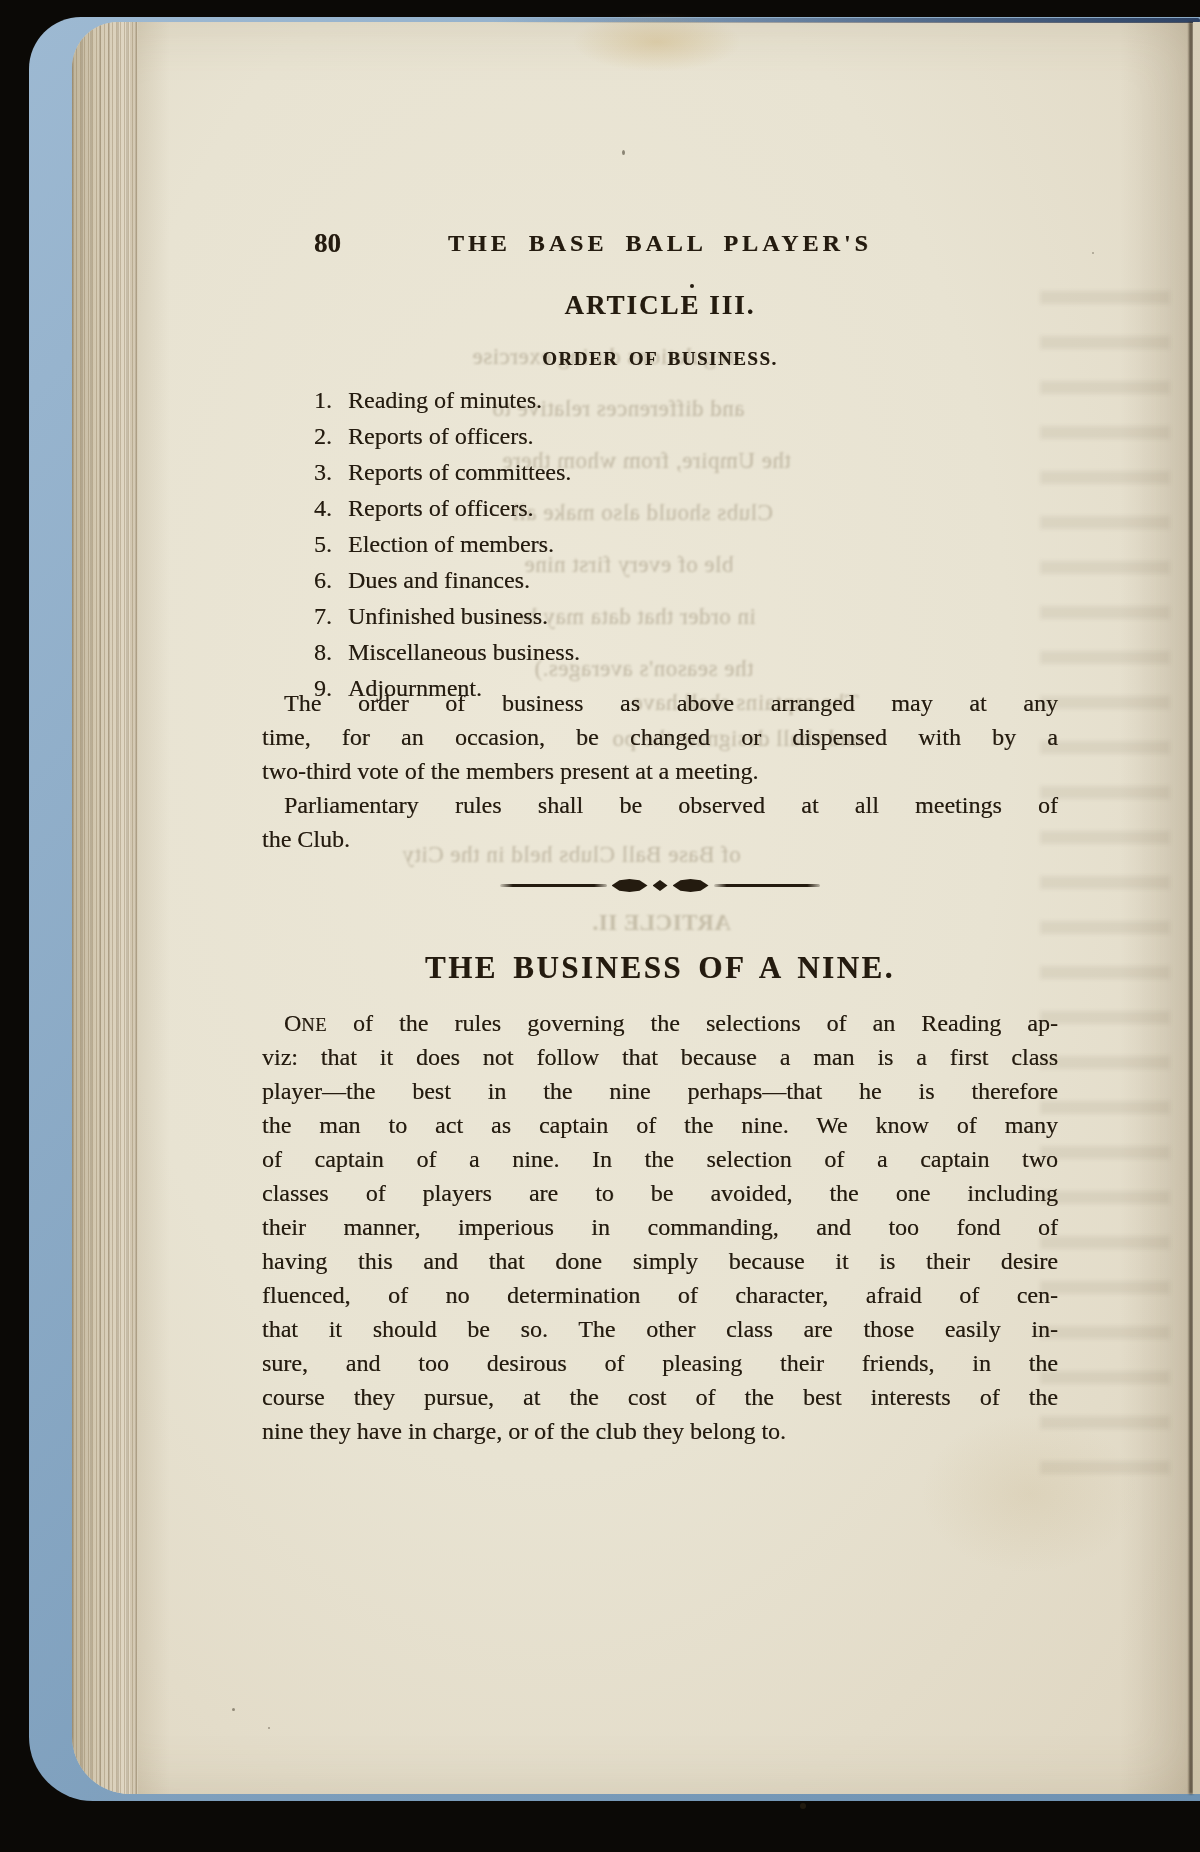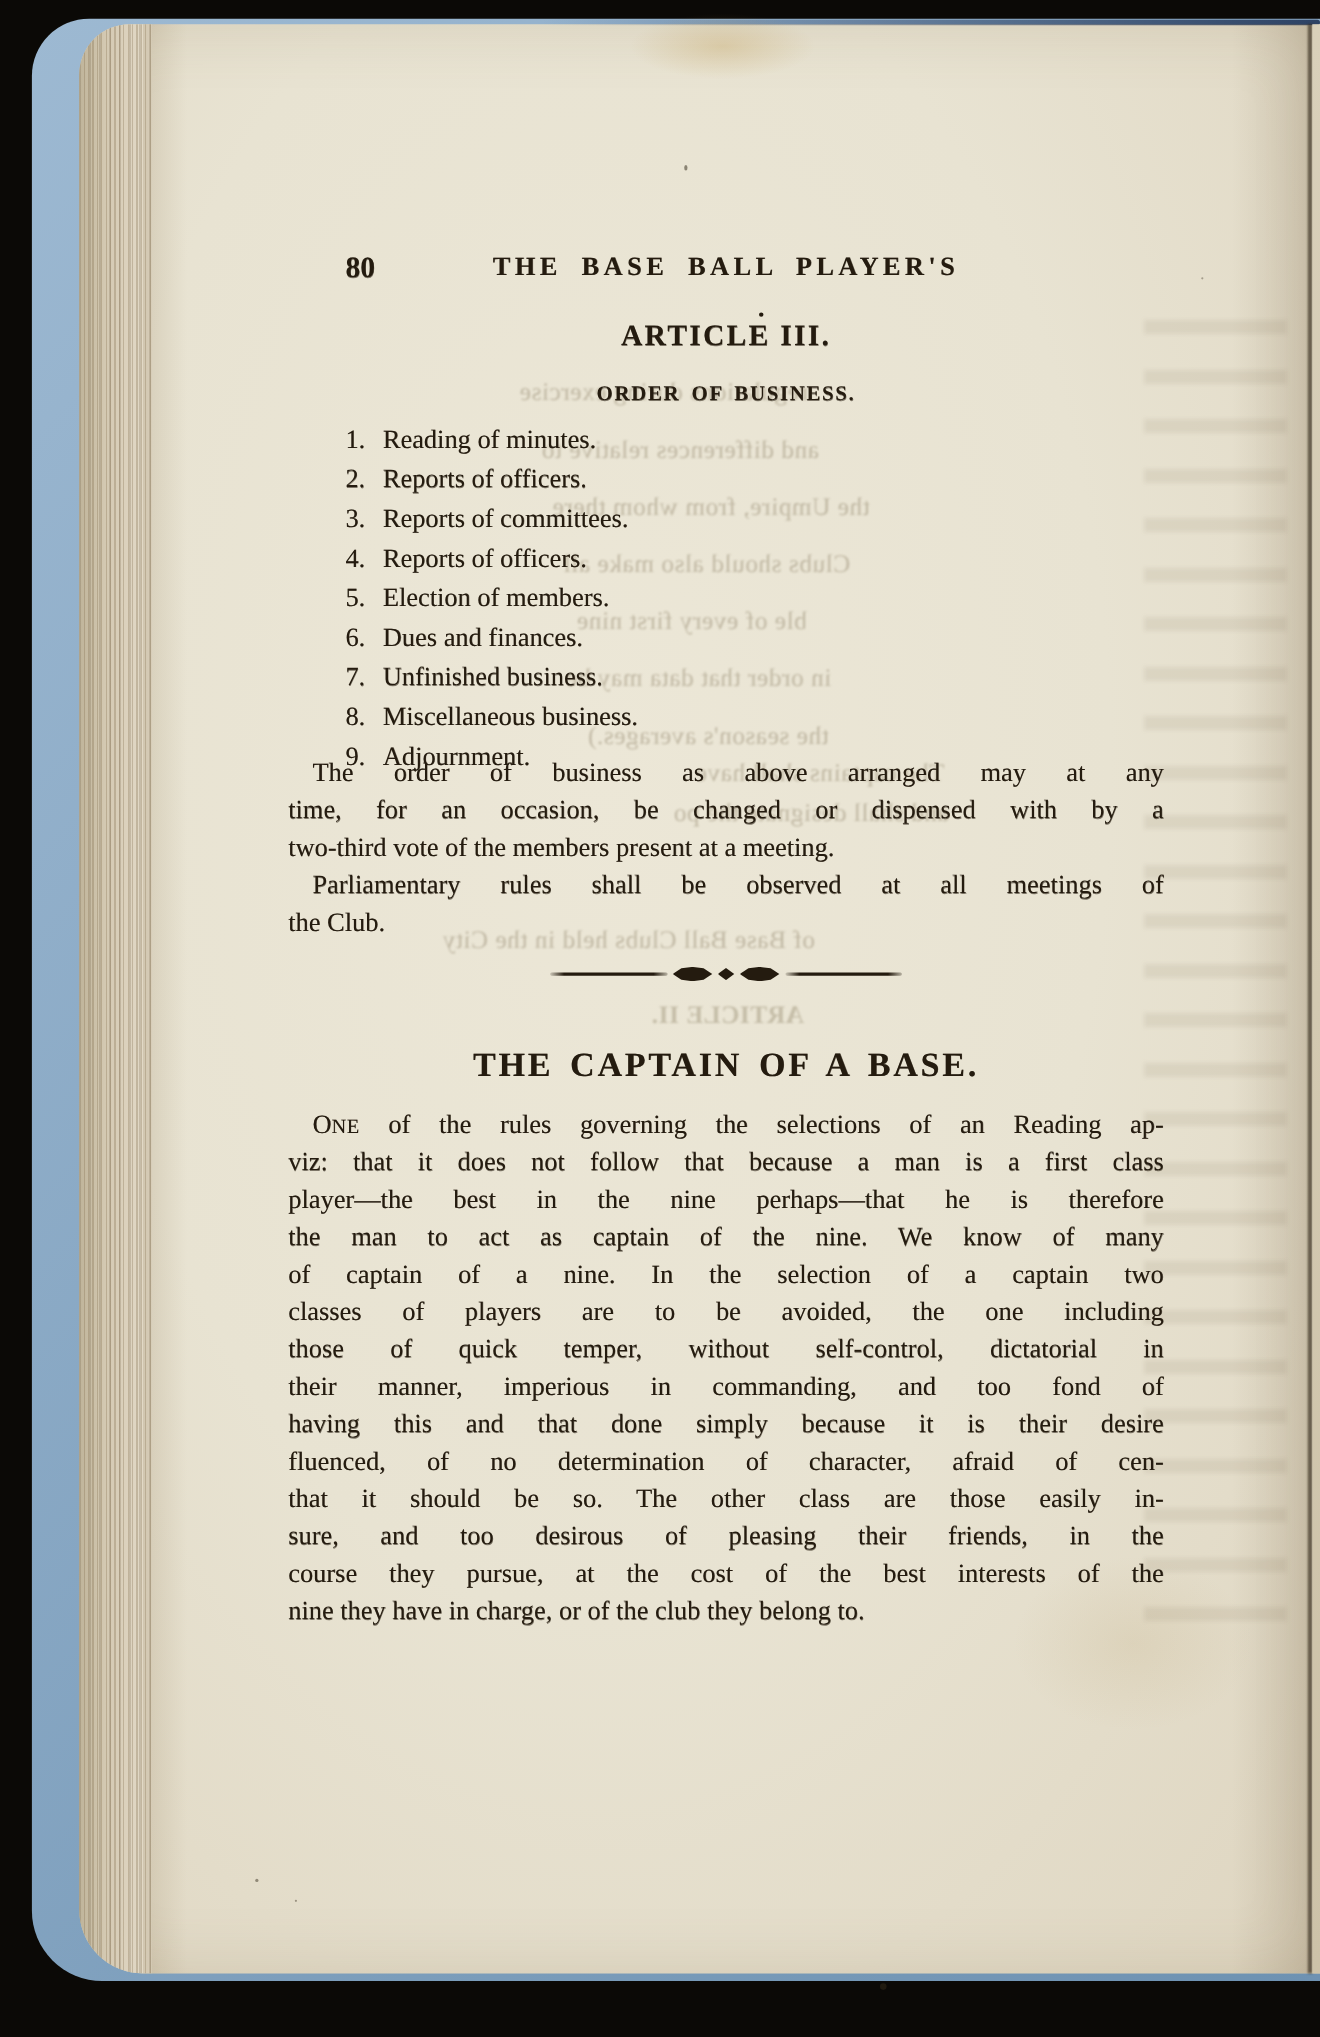--- a/index.html
+++ b/index.html
@@ -192,30 +192,29 @@
     </div>
 
     <div class="divider">
       <span class="d-line"></span>
       <span class="d-big"></span>
       <span class="d-small"></span>
       <span class="d-big"></span>
       <span class="d-line"></span>
     </div>
 
-    <div class="section-title">THE CAPTAIN OF A BASE.</div>
+    <div class="section-title">THE BUSINESS OF A NINE.</div>
 
     <div class="para section-para">
       <div class="pline indent"><span class="lead-cap">O</span><span class="lead-small">NE</span><span> of the rules governing the selections of an Reading ap-</span></div>
       <div class="pline">viz: that it does not follow that because a man is a first class</div>
       <div class="pline">player—the best in the nine perhaps—that he is therefore</div>
       <div class="pline">the man to act as captain of the nine. We know of many</div>
       <div class="pline">of captain of a nine. In the selection of a captain two</div>
       <div class="pline">classes of players are to be avoided, the one including</div>
-      <div class="pline">those of quick temper, without self-control, dictatorial in</div>
       <div class="pline">their manner, imperious in commanding, and too fond of</div>
       <div class="pline">having this and that done simply because it is their desire</div>
       <div class="pline">fluenced, of no determination of character, afraid of cen-</div>
       <div class="pline">that it should be so. The other class are those easily in-</div>
       <div class="pline">sure, and too desirous of pleasing their friends, in the</div>
       <div class="pline">course they pursue, at the cost of the best interests of the</div>
       <div class="pline last">nine they have in charge, or of the club they belong to.</div>
     </div>
 
   </div>

